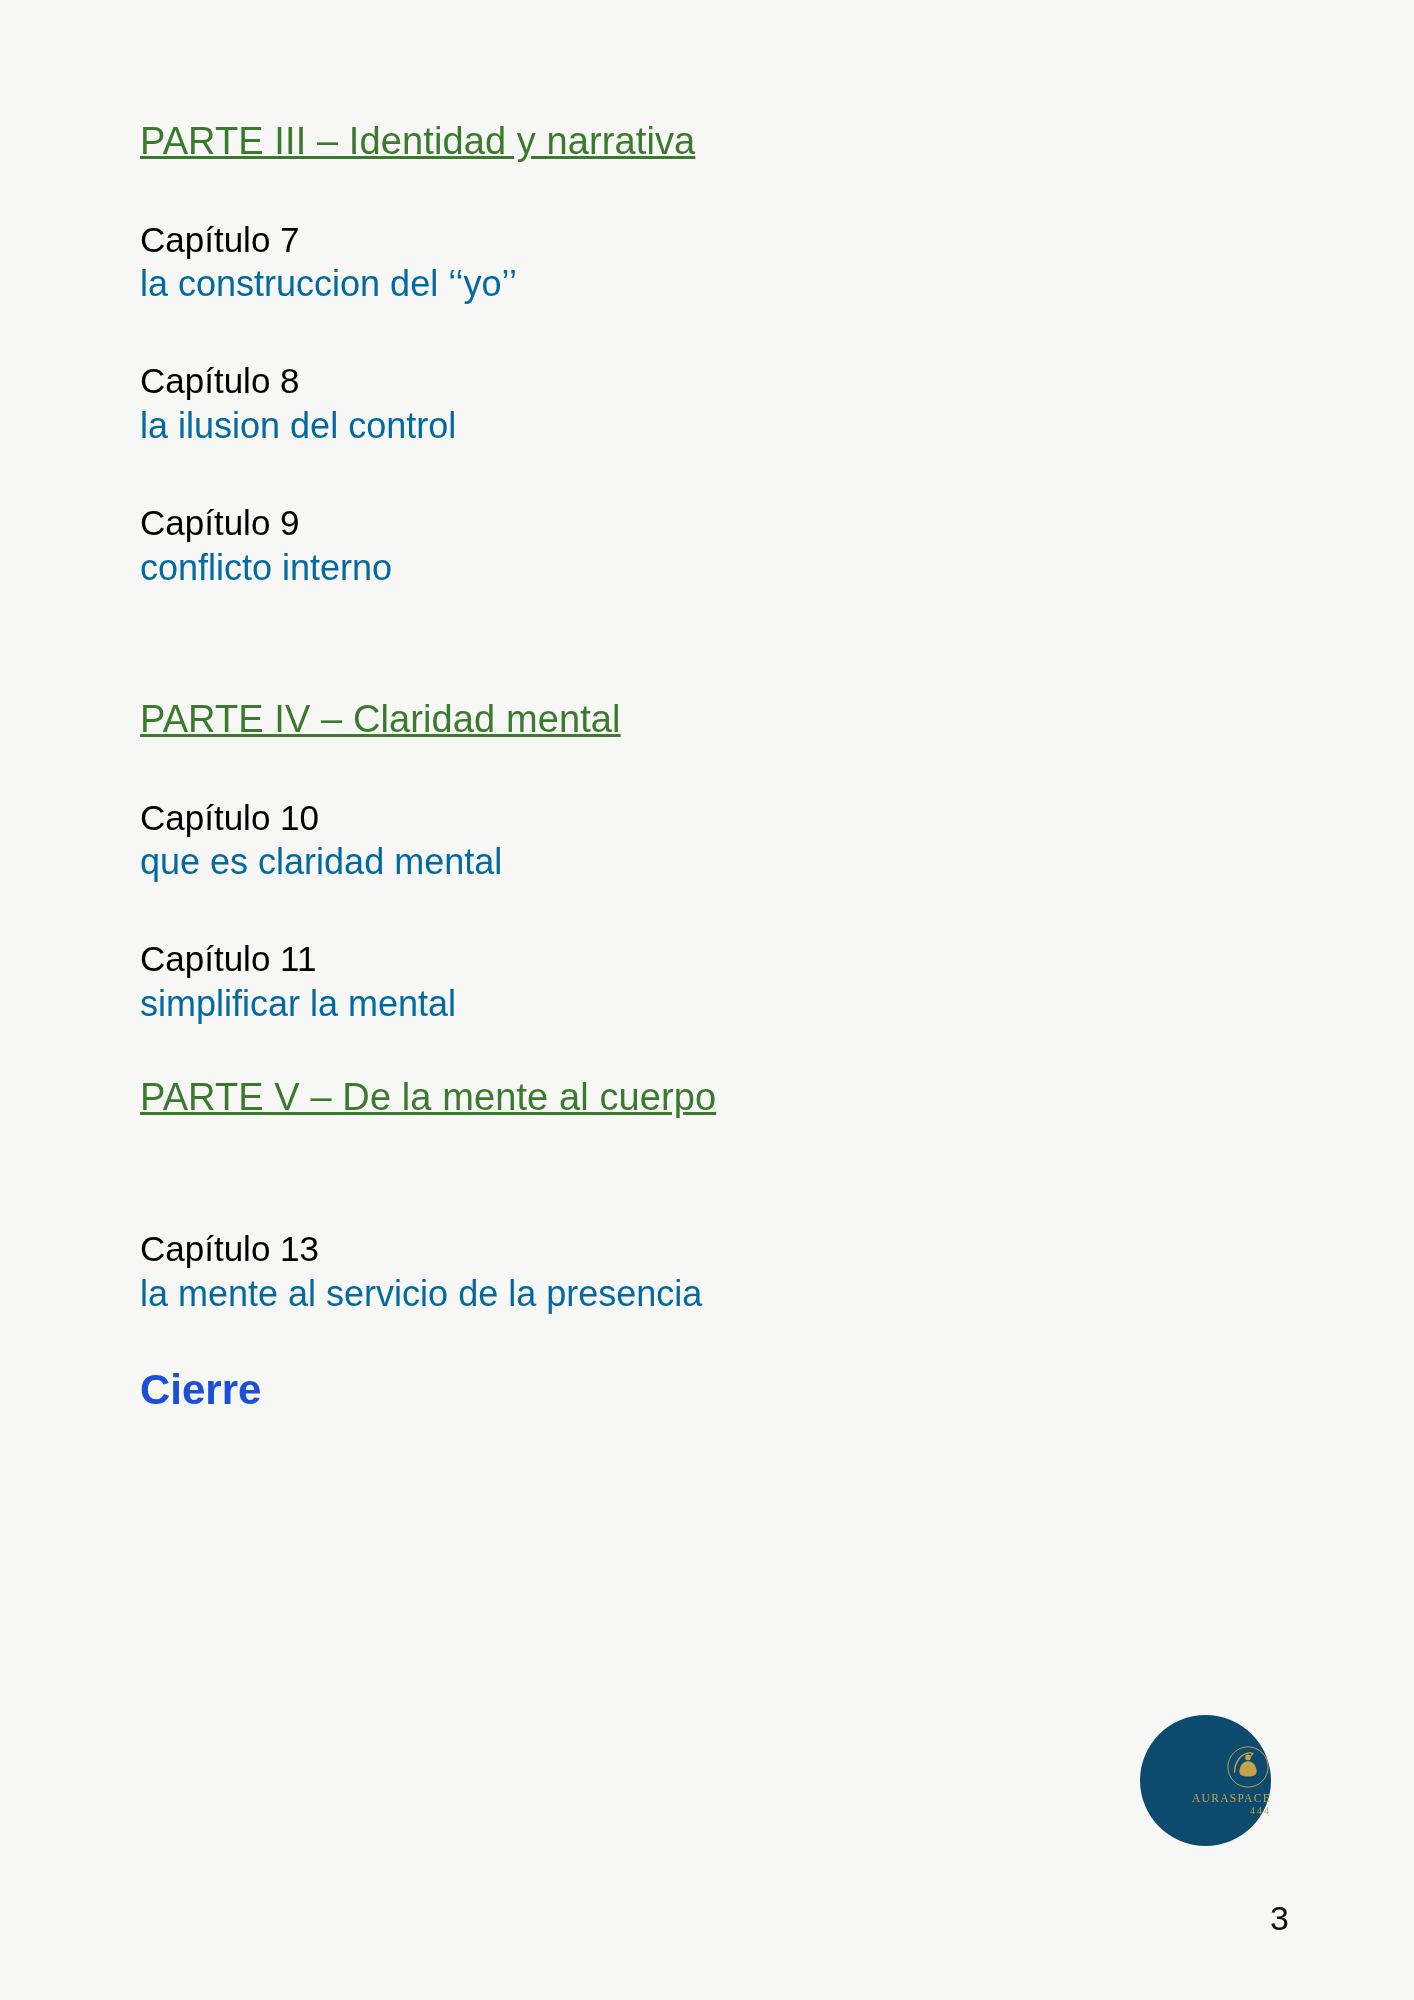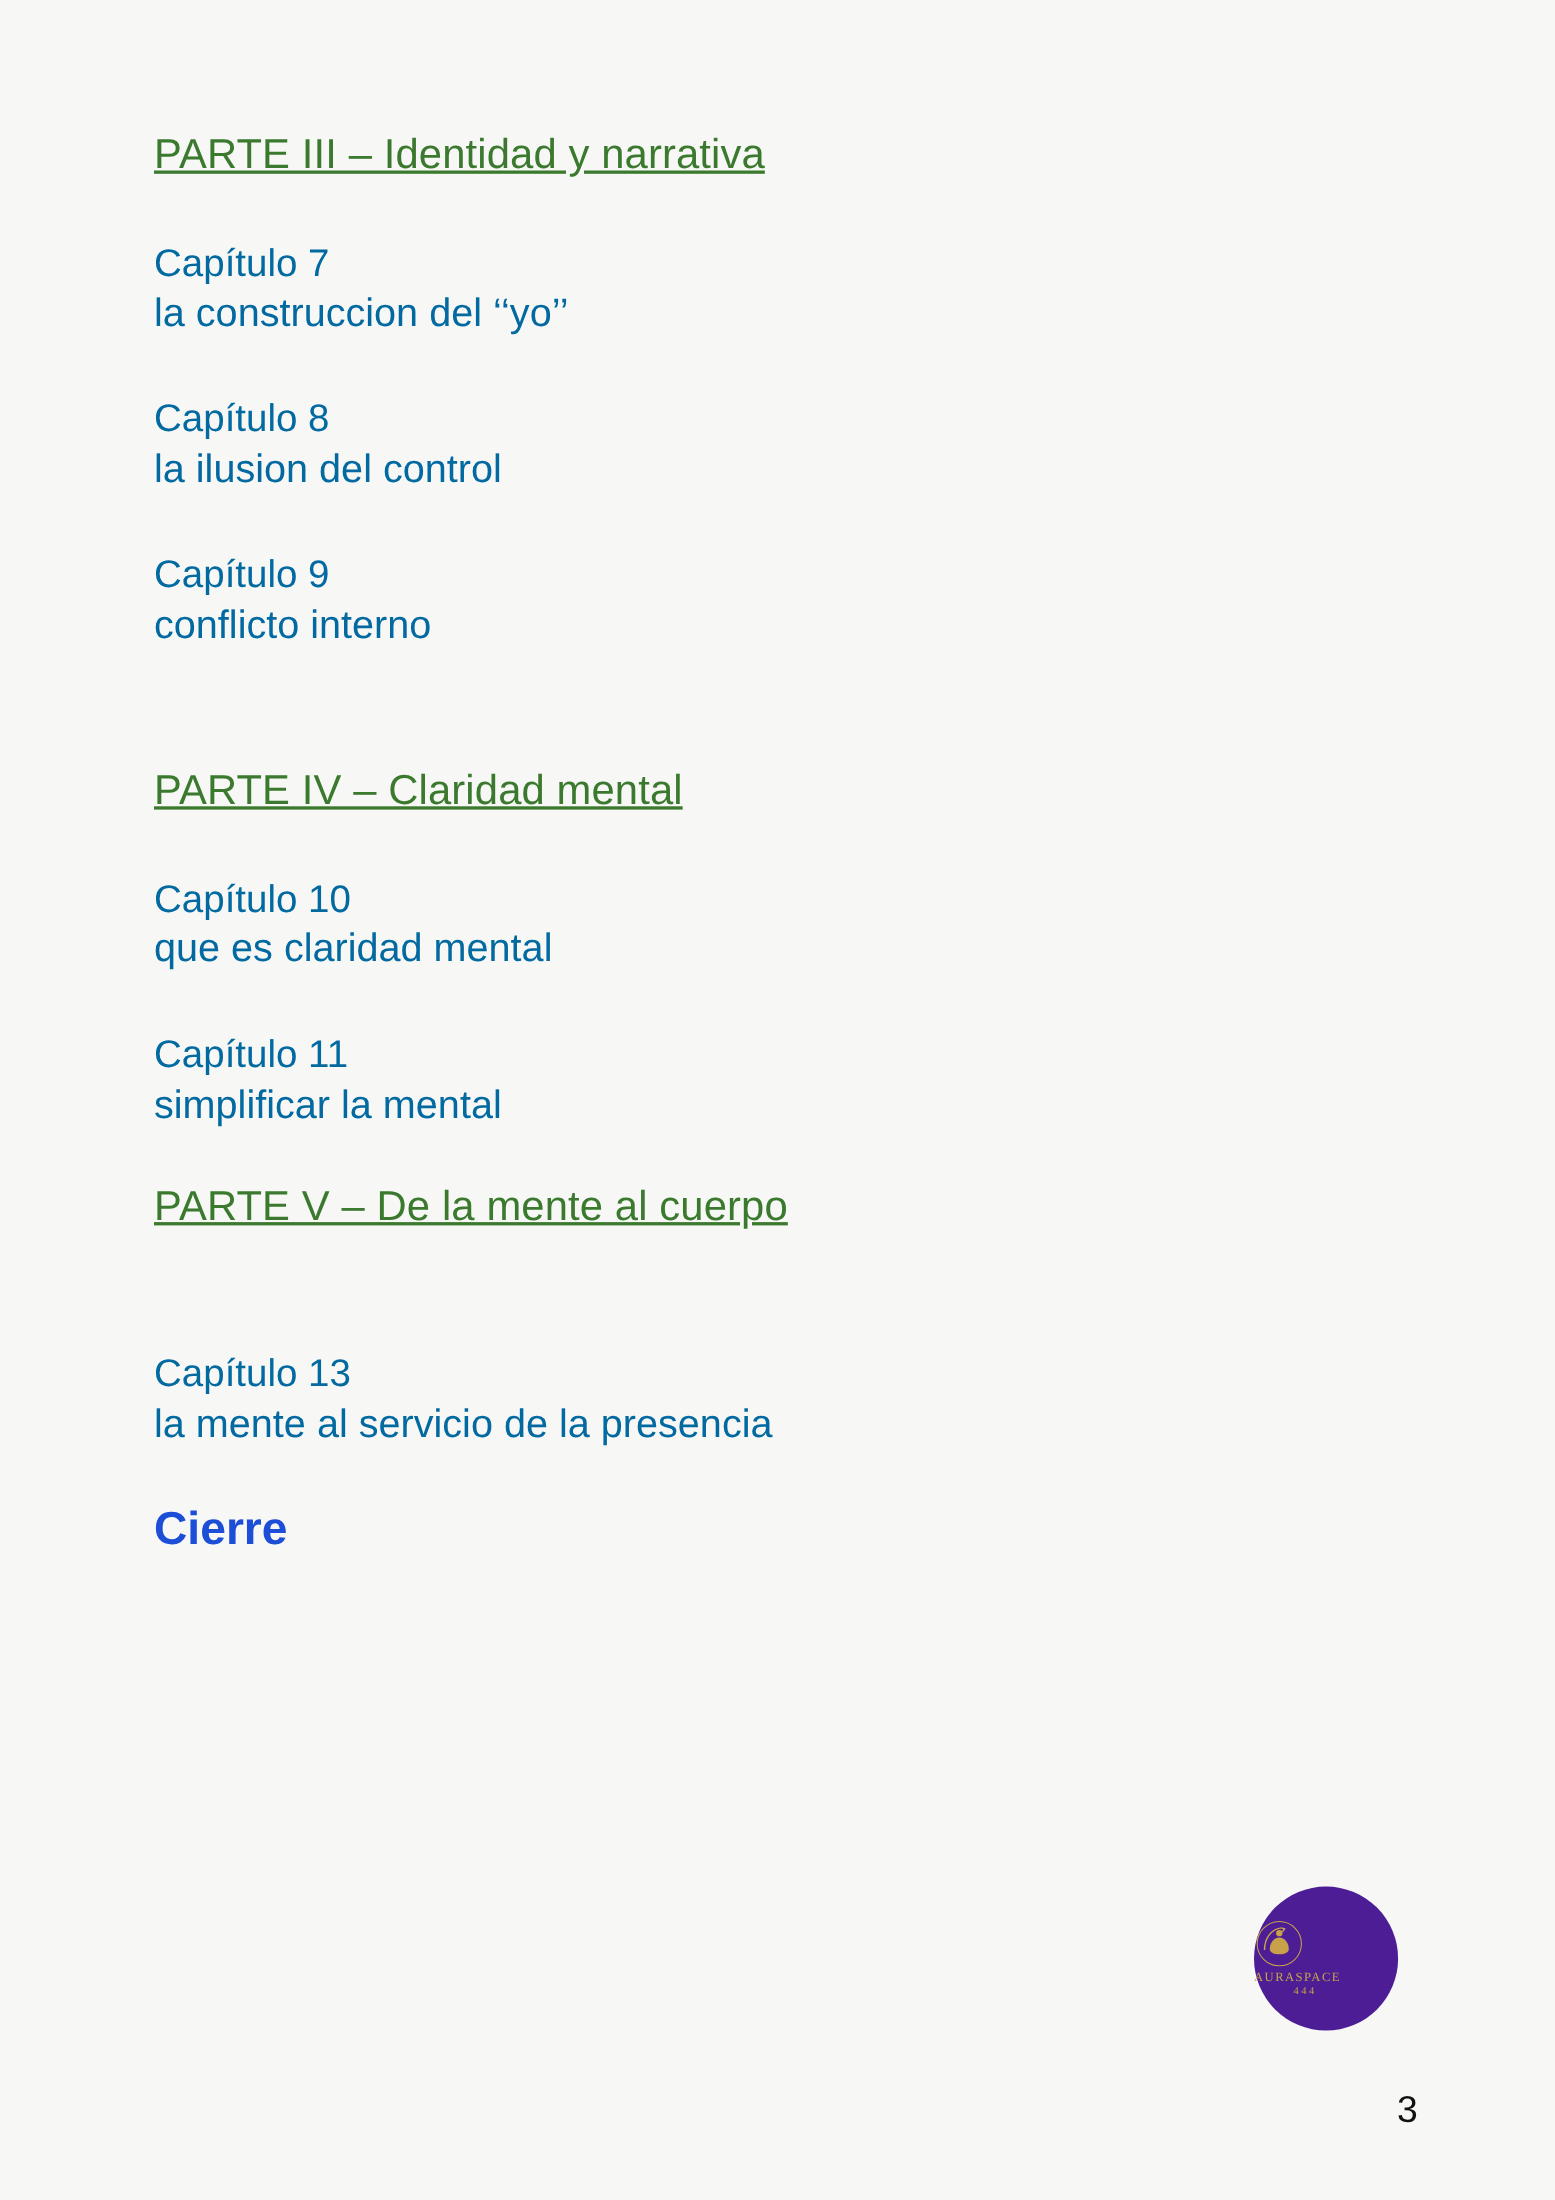--- a/index.html
+++ b/index.html
@@ -31,21 +31,21 @@
     letter-spacing: 0.1px;
     text-decoration: underline;
   }
   .chapter-block {
     margin: 0;
   }
   .chapter-title {
     font-size: 35px;
     font-weight: 400;
     line-height: 1.25;
-    color: #0369a1;
+    color: #000000;
     margin: 0;
   }
   .chapter-subtitle {
     font-size: 36px;
     font-weight: 400;
     line-height: 1.25;
     color: #0369a1;
     margin: 0;
   }
   
@@ -62,24 +62,24 @@
   }
 
   
   .logo-badge {
     position: absolute;
     right: 143px;
     bottom: 154px;
     width: 131px;
     height: 131px;
     border-radius: 50%;
-    background: #4c1d95;
+    background: #0c4a6e;
     display: flex;
     flex-direction: column;
-    align-items: flex-start;
+    align-items: flex-end;
     justify-content: center;
   }
   .logo-mark {
     width: 46px;
     height: 46px;
     display: block;
     margin-bottom: 2px;
   }
   .logo-name {
     color: #c8a24a;

